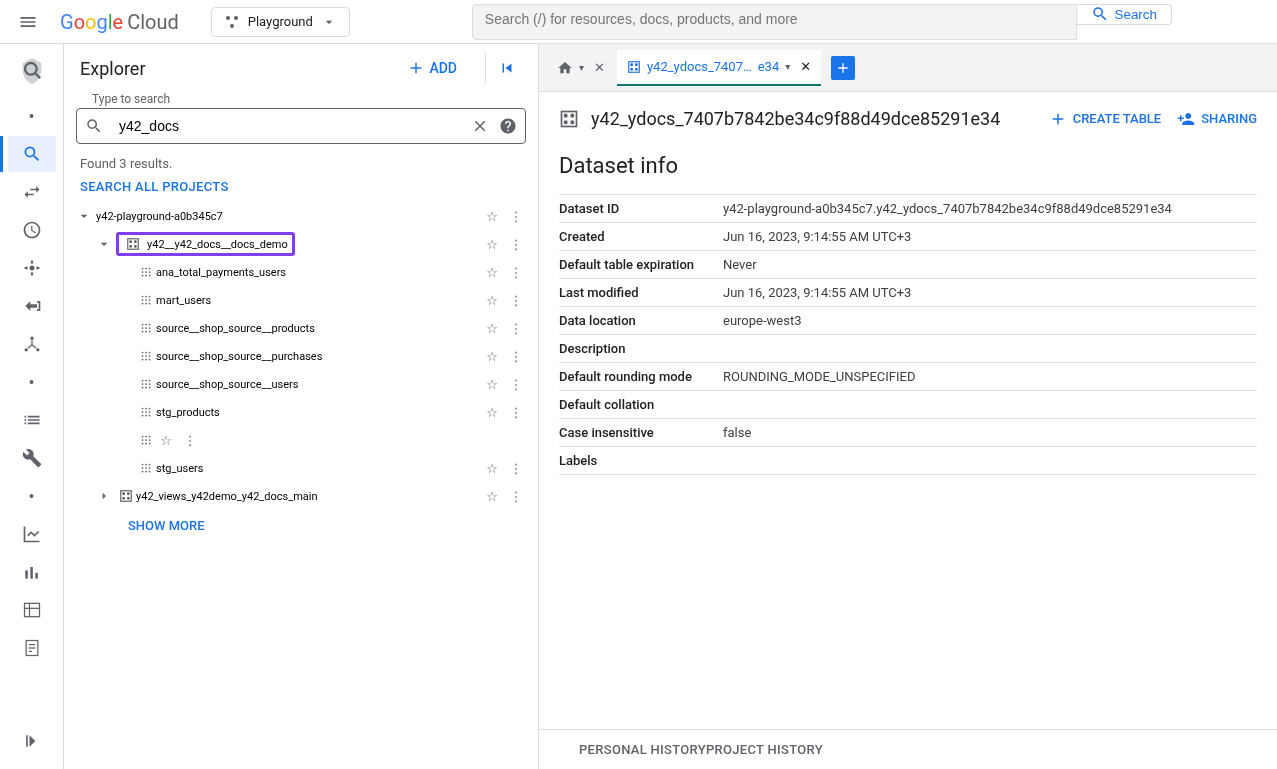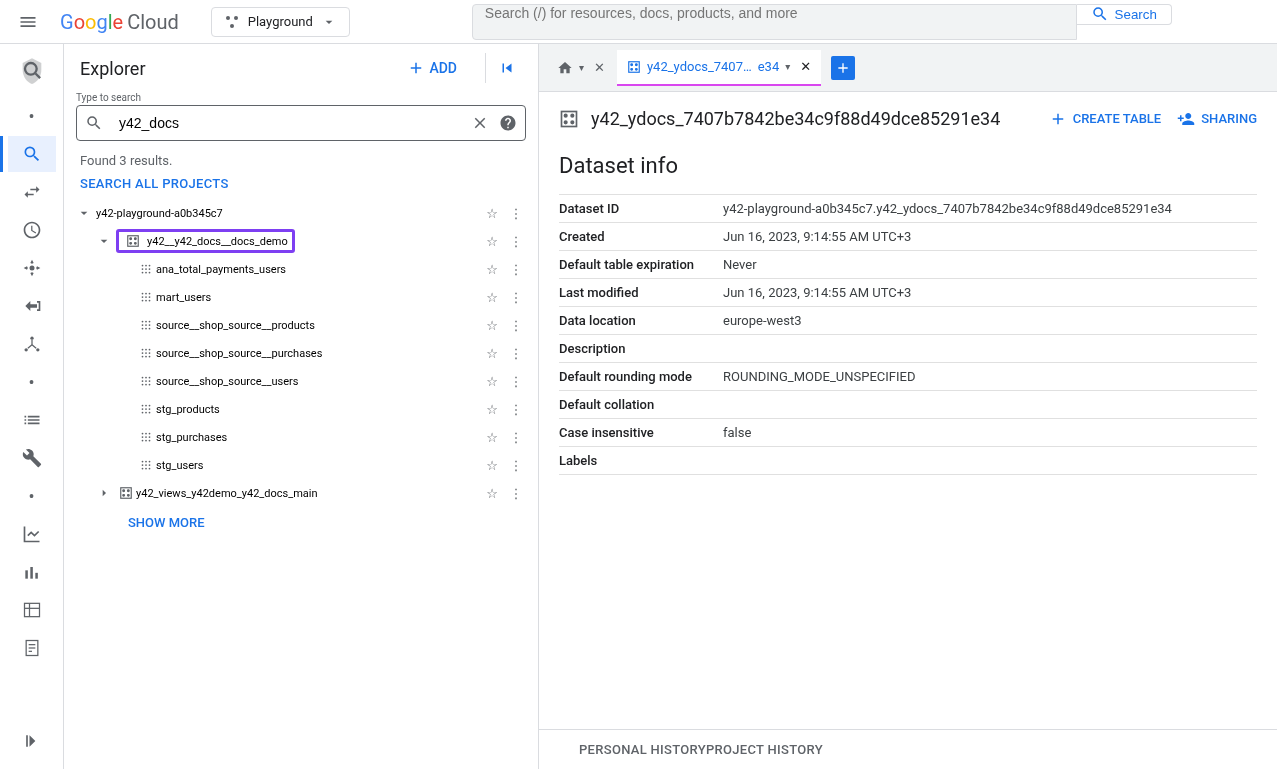--- a/index.html
+++ b/index.html
@@ -6,21 +6,21 @@
   body { font-family: 'Google Sans', Roboto, Arial, sans-serif; font-size: 13px; color: #202124; background: #fff; overflow: hidden; }
   
   
   .top-header { display: flex; align-items: center; height: 44px; border-bottom: 1px solid #dadce0; padding: 0 8px; gap: 12px; }
   .hamburger { width: 40px; height: 40px; display: flex; align-items: center; justify-content: center; cursor: pointer; border-radius: 50%; }
   .logo { display: flex; align-items: center; gap: 4px; }
   .logo-text { font-size: 20px; font-weight: 400; }
   .logo-cloud { color: #5f6368; }
   .project-selector { display: flex; align-items: center; gap: 8px; padding: 6px 12px; border: 1px solid #dadce0; border-radius: 4px; cursor: pointer; margin-left: 20px; }
   .search-container { display: flex; flex: 1; max-width: 700px; margin-left: 110px; }
-  .search-box { flex: 1; display: flex; align-items: flex-start; background: #f1f3f4; border: 1px solid #dadce0; border-radius: 4px 0 0 4px; padding: 0 12px; height: 36px; }
+  .search-box { flex: 1; display: flex; align-items: flex-end; background: #f1f3f4; border: 1px solid #dadce0; border-radius: 4px 0 0 4px; padding: 12px 12px; height: 36px; }
   .search-box input { border: none; background: transparent; flex: 1; font-size: 14px; outline: none; color: #5f6368; }
   .search-btn { display: flex; align-items: center; gap: 6px; padding: 0 14px; border: 1px solid #dadce0; border-left: none; border-radius: 0 4px 4px 0; background: #fff; color: #1a73e8; font-weight: 500; cursor: pointer; height: 21px; }
   
   
   .main-layout { display: flex; height: calc(100vh - 44px); }
   
   
   .icon-sidebar { width: 64px; border-right: 1px solid #dadce0; display: flex; flex-direction: column; align-items: center; padding-top: 8px; gap: 2px; position: relative; }
   .icon-sidebar-item { width: 48px; height: 36px; display: flex; align-items: center; justify-content: center; cursor: pointer; border-radius: 0; color: #5f6368; position: relative; }
   .icon-sidebar-item.active { background: #e8f0fe; color: #1a73e8; }
@@ -31,21 +31,21 @@
   
   
   .explorer-panel { width: 475px; border-right: 1px solid #dadce0; display: flex; flex-direction: column; }
   .explorer-header { display: flex; align-items: center; justify-content: space-between; padding: 12px 16px; height: 48px; }
   .explorer-title { font-size: 18px; font-weight: 400; color: #202124; }
   .explorer-actions { display: flex; align-items: center; gap: 12px; }
   .add-btn { display: flex; align-items: center; gap: 4px; color: #1a73e8; font-weight: 500; padding: 6px 10px; cursor: pointer; font-size: 14px; }
   .collapse-btn { color: #1a73e8; padding: 6px; cursor: pointer; border-left: 1px solid #dadce0; margin-left: 6px; padding-left: 12px; }
   
   .search-section { padding: 0 12px 8px 12px; }
-  .search-label { font-size: 10px; color: #5f6368; margin-bottom: 2px; margin-left: 0; }
+  .search-label { font-size: 12px; color: #5f6368; margin-bottom: 2px; margin-left: 16px; }
   .explorer-search { display: flex; align-items: center; border: 1px solid #5f6368; border-radius: 4px; padding: 4px 8px; height: 36px; }
   .explorer-search input { border: none; flex: 1; outline: none; font-size: 14px; margin-left: 16px; }
   .search-icons { display: flex; gap: 10px; color: #5f6368; }
   .results-text { font-size: 13px; color: #5f6368; padding: 4px 16px; }
   .search-all { color: #1a73e8; font-weight: 500; font-size: 13px; padding: 4px 16px 8px; cursor: pointer; letter-spacing: 0.3px; }
   
   
   .tree { flex: 1; overflow-y: auto; padding: 0 4px; }
   .tree-row { display: flex; align-items: center; height: 28px; cursor: pointer; border-radius: 0; position: relative; }
   .tree-toggle { width: 20px; text-align: center; color: #5f6368; }
@@ -58,21 +58,21 @@
   .indent-2 { padding-left: 68px; }
   .highlighted-box { border: 3px solid #7e3ff2; border-radius: 3px; padding: 2px 4px; display: inline-flex; align-items: center; }
   .show-more { color: #1a73e8; font-weight: 500; font-size: 13px; padding: 8px 60px; cursor: pointer; }
   
   
   .content-area { flex: 1; display: flex; flex-direction: column; overflow: hidden; }
   
   
   .tabs-bar { display: flex; align-items: center; height: 48px; background: #f1f3f4; border-bottom: 1px solid #dadce0; padding: 0 8px; gap: 2px; }
   .tab { display: flex; align-items: center; gap: 6px; padding: 0 10px; height: 36px; cursor: pointer; font-size: 13px; color: #5f6368; position: relative; }
-  .tab.active { background: #fff; color: #1a73e8; border-bottom: 2px solid #d946ef; }
+  .tab.active { background: #fff; color: #1a73e8; border-bottom: 2px solid #0f766e; }
   .tab-close { color: #5f6368; cursor: pointer; margin-left: 4px; }
   .tab-dropdown { color: #5f6368; font-size: 10px; }
   .new-tab { width: 24px; height: 24px; background: #1a73e8; color: #fff; display: flex; align-items: center; justify-content: center; border-radius: 2px; cursor: pointer; margin-left: 8px; }
   
   
   .dataset-header { display: flex; align-items: center; justify-content: space-between; padding: 16px 20px; }
   .dataset-title-wrap { display: flex; align-items: center; gap: 12px; }
   .dataset-title { font-size: 18px; font-weight: 400; }
   .dataset-actions { display: flex; gap: 16px; }
   .dataset-action { display: flex; align-items: center; gap: 6px; color: #1a73e8; font-weight: 500; cursor: pointer; font-size: 13px; }
@@ -426,21 +426,20 @@
                 <circle cx="12" cy="6" r="1.5"></circle>
                 <circle cx="18" cy="6" r="1.5"></circle>
                 <circle cx="6" cy="12" r="1.5"></circle>
                 <circle cx="12" cy="12" r="1.5"></circle>
                 <circle cx="18" cy="12" r="1.5"></circle>
                 <circle cx="6" cy="18" r="1.5"></circle>
                 <circle cx="12" cy="18" r="1.5"></circle>
                 <circle cx="18" cy="18" r="1.5"></circle>
               </svg>
     </span>
-    <span class="tree-label">stg_purchases</span>
     <div class="tree-actions">
       <span class="tree-star">☆</span>
       <span class="tree-more">⋮</span>
     </div>
           </div>
           <div class="tree-row indent-2">
     <span class="tree-icon">
       <svg width="14" height="14" viewBox="0 0 24 24" fill="#5f6368">
                 <circle cx="6" cy="6" r="1.5"></circle>
                 <circle cx="12" cy="6" r="1.5"></circle>

